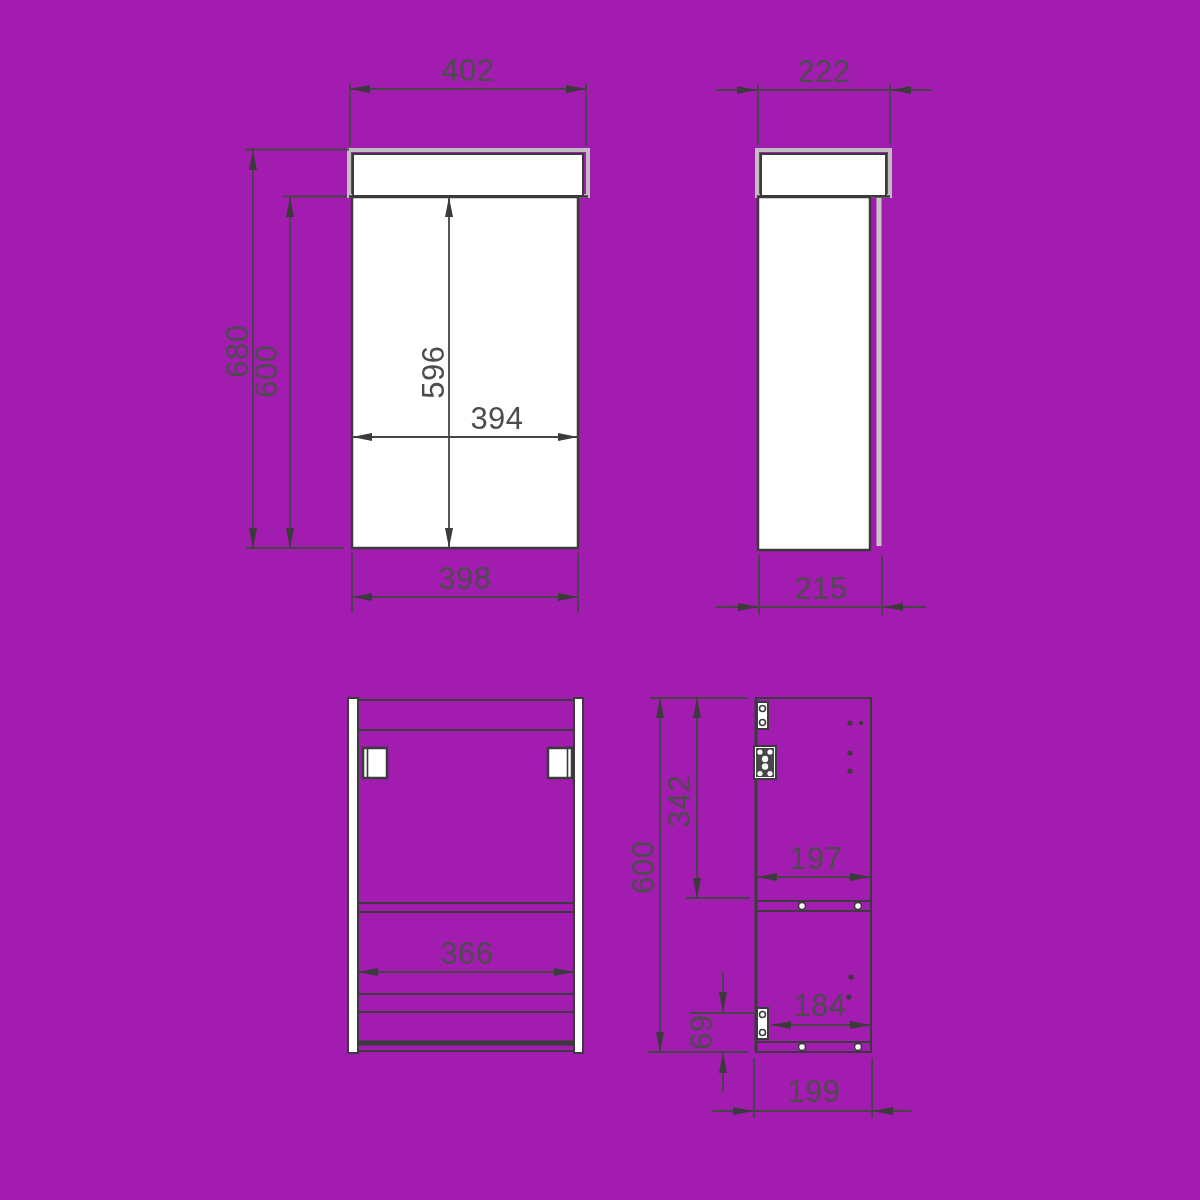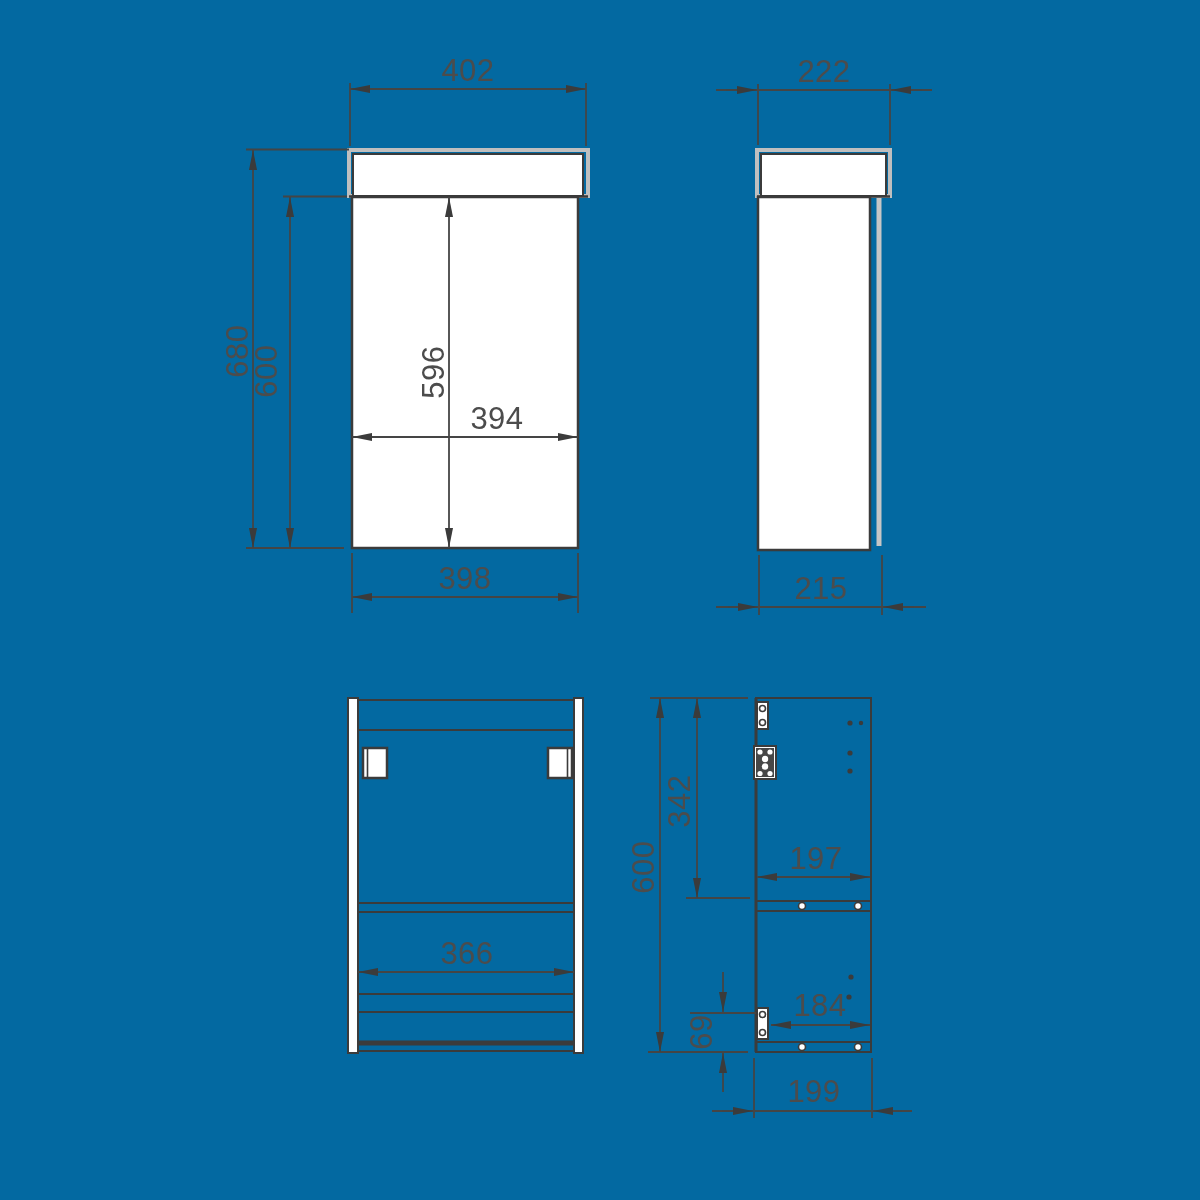--- a/index.html
+++ b/index.html
@@ -1,16 +1,16 @@
 <!DOCTYPE html>
 <html><head>
 <meta charset="utf-8">
 <style>
   html,body{margin:0;padding:0;background:#ffffff;}
-  #canvas{position:relative;width:1200px;height:1200px;background:#0369a1;overflow:hidden;}
+  #canvas{position:relative;width:1200px;height:1200px;background:#a21caf;overflow:hidden;}
   svg{display:block;}
   .dim-text{
     font-family:"Liberation Sans", sans-serif;
     font-size:31px;
     fill:#4c4c4c;
     letter-spacing:0.5px;
   }
   .obj{stroke:#3b3b3b;fill:none;}
   .objw{stroke:#3b3b3b;fill:#ffffff;}
   .grey{stroke:#bfbfbf;fill:none;}

